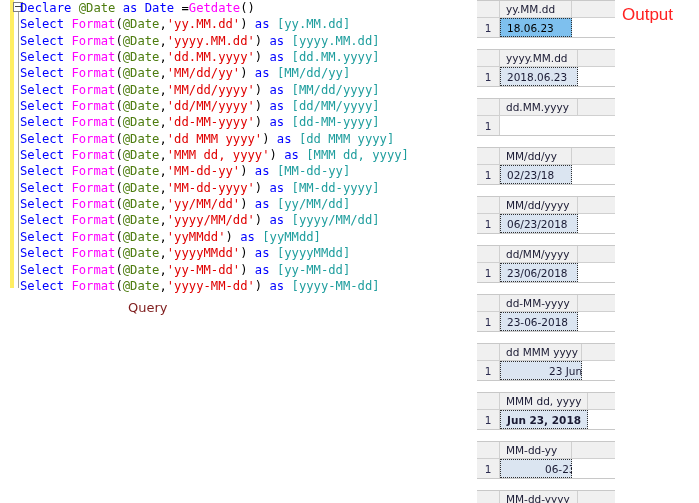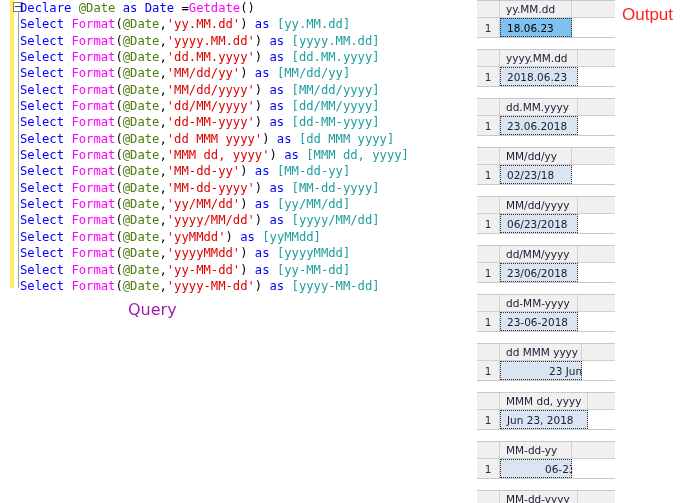--- a/index.html
+++ b/index.html
@@ -78,22 +78,22 @@
   .fn   { color: #ff00ff; }
   .str  { color: #e00000; }
   .alias{ color: #1f9e9e; }
   .plain{ color: #000000; }
 
   .label-query {
     position: absolute;
     left: 128px;
     top: 300px;
     font-family: "DejaVu Sans", sans-serif;
-    font-size: 16px;
-    color: #a21caf;
+    font-size: 13px;
+    color: #7f1d1d;
   }
 
   
   #results {
     position: absolute;
     left: 470px;
     top: 0;
     width: 229px;
     height: 503px;
     background: #ffffff;
@@ -243,21 +243,20 @@
         </div>
       </div>
       <div class="grid">
         <div class="grid-row grid-head">
           <div class="cell-rownum"></div>
           <div class="cell-head" style="width: 78px; flex: 0 0 78px;">dd.MM.yyyy</div>
           <div class="cell-head spacer"></div>
         </div>
         <div class="grid-row grid-body">
           <div class="cell-rownum">1</div>
-          <div class="cell-val" style="width: 78px; flex: 0 0 78px;">23.06.2018</div>
           <div class="cell-val spacer"></div>
         </div>
       </div>
       <div class="grid">
         <div class="grid-row grid-head">
           <div class="cell-rownum"></div>
           <div class="cell-head" style="width: 72px; flex: 0 0 72px;">MM/dd/yy</div>
           <div class="cell-head spacer"></div>
         </div>
         <div class="grid-row grid-body">
@@ -315,21 +314,21 @@
         </div>
       </div>
       <div class="grid">
         <div class="grid-row grid-head">
           <div class="cell-rownum"></div>
           <div class="cell-head" style="width: 88px; flex: 0 0 88px;">MMM dd, yyyy</div>
           <div class="cell-head spacer"></div>
         </div>
         <div class="grid-row grid-body">
           <div class="cell-rownum">1</div>
-          <div class="cell-val" style="width: 88px; flex: 0 0 88px;">Jun 23, 2018</div>
+          <div class="cell-val" style="width: 88px; flex: 0 0 88px; font-weight: bold;">Jun 23, 2018</div>
           <div class="cell-val spacer"></div>
         </div>
       </div>
       <div class="grid">
         <div class="grid-row grid-head">
           <div class="cell-rownum"></div>
           <div class="cell-head" style="width: 72px; flex: 0 0 72px;">MM-dd-yy</div>
           <div class="cell-head spacer"></div>
         </div>
         <div class="grid-row grid-body">

